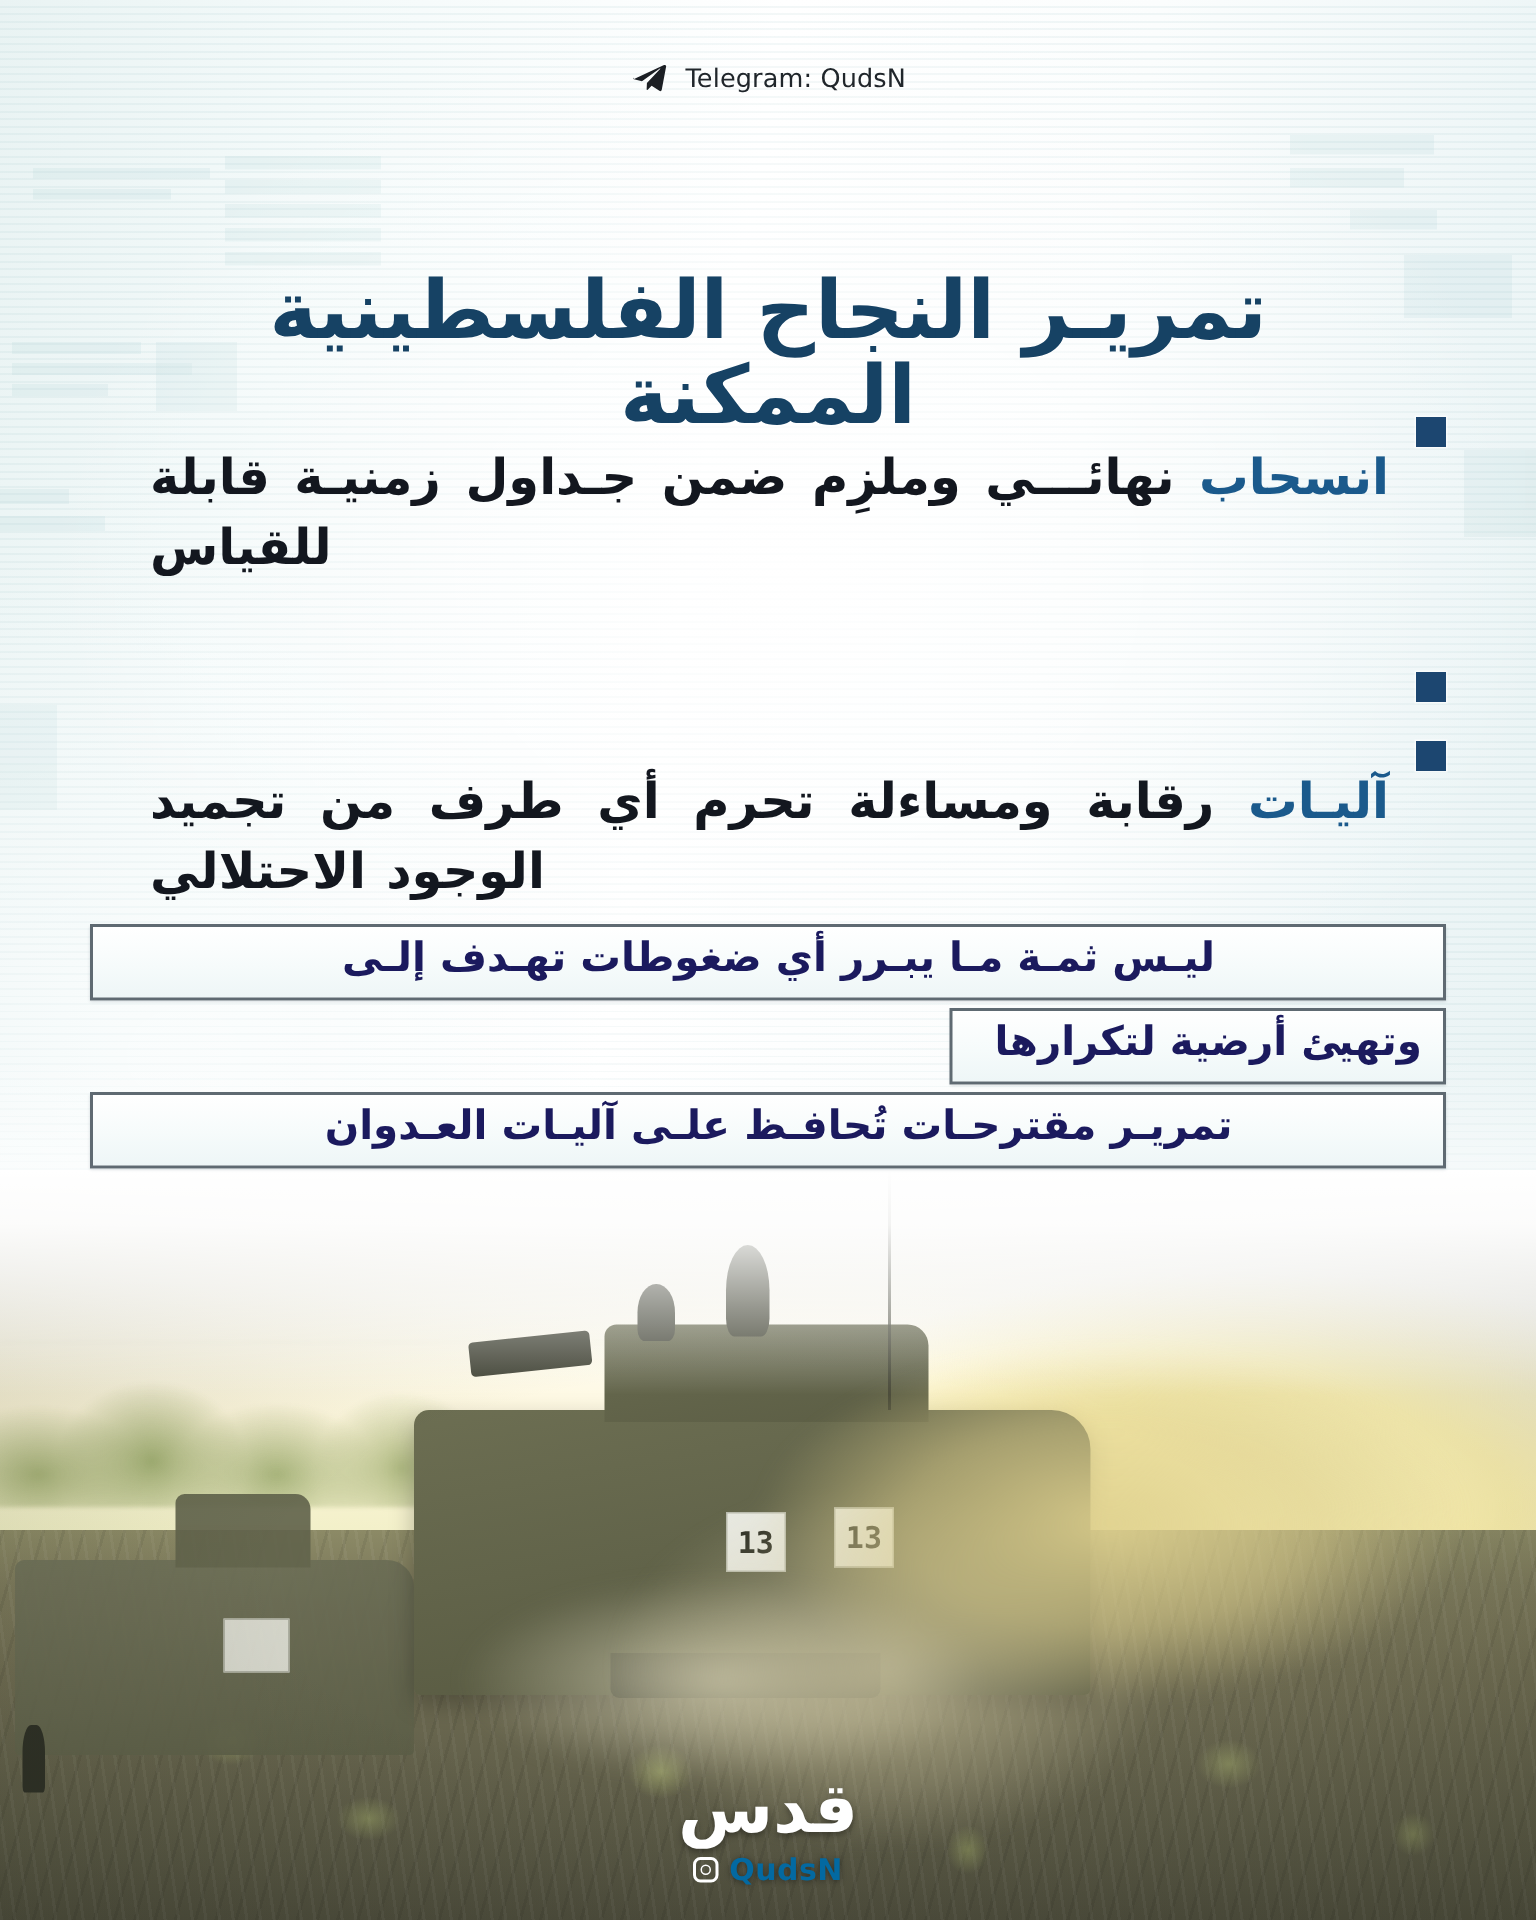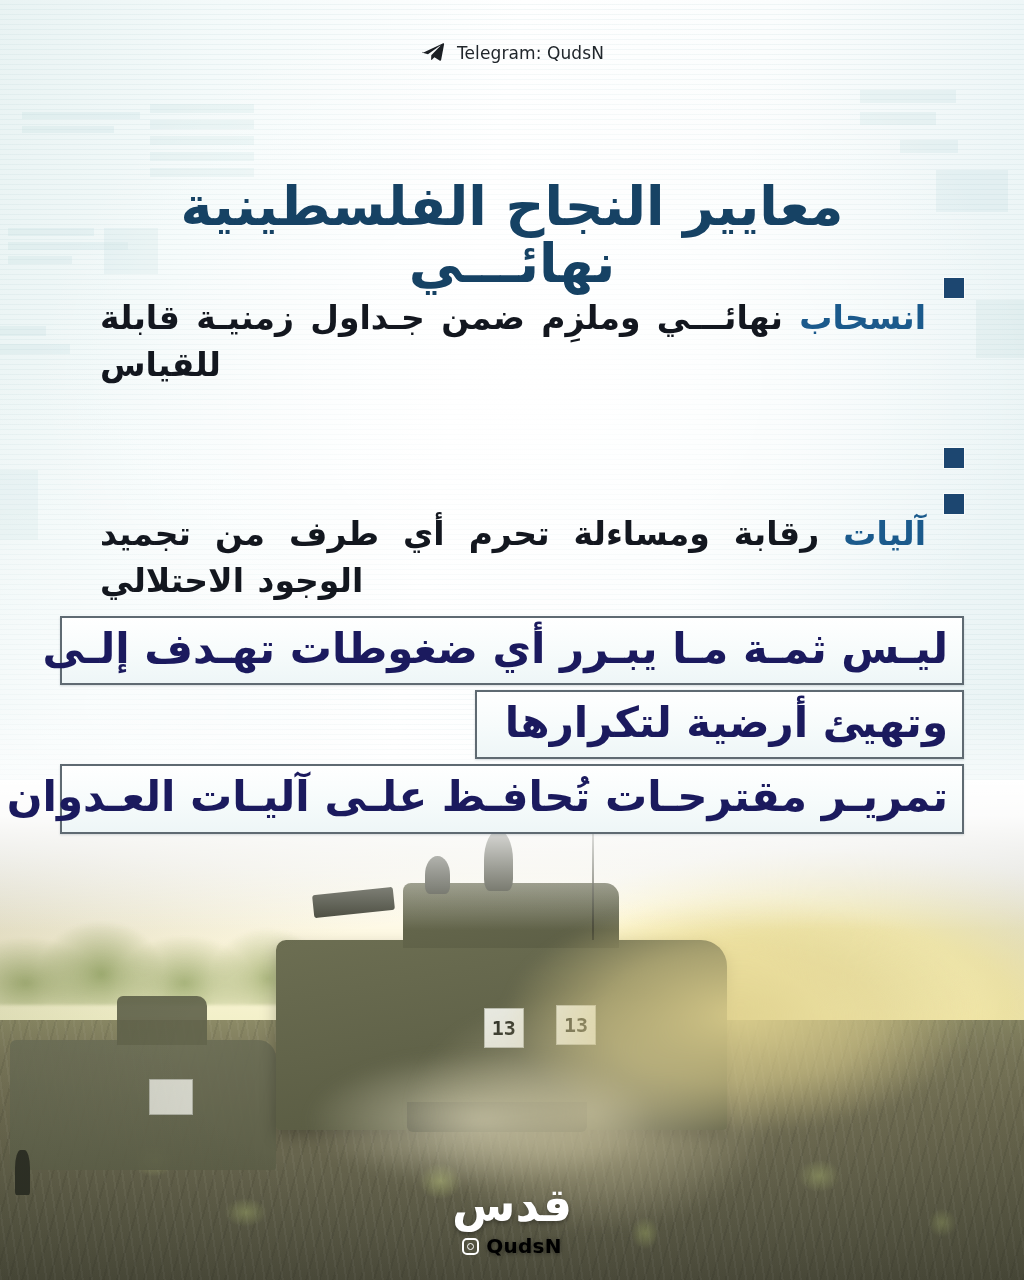--- a/index.html
+++ b/index.html
@@ -147,21 +147,21 @@
     flex-direction: column;
     align-items: flex-start;
     gap: 5px;
   }
   .quote-line {
     box-sizing: border-box;
     border: 2px solid #5f6a72;
     background: linear-gradient(180deg, #ffffff 0%, #f6fbfb 55%, #eef6f7 100%);
     box-shadow: 0 1px 2px rgba(40,60,80,.18);
     padding: 5px 14px 9px 28px;
-    font-size: 42px;
+    font-size: 27px;
     line-height: 1.22;
     font-weight: 700;
     color: #1b1a5e;
     white-space: nowrap;
     letter-spacing: .2px;
   }
   .quote-line.full { width: 100%; text-align: center; }
   .quote-line.short { align-self: flex-start; }
 
   
@@ -392,21 +392,21 @@
     left: 50%; top: 50%;
     width: 7px; height: 7px;
     margin: -3.5px 0 0 -3.5px;
     border: 1.6px solid #ffffff;
     border-radius: 50%;
     box-sizing: border-box;
   }
   .brand-handle-text {
     font-size: 20px;
     font-weight: 700;
-    color: #000000;
+    color: #0369a1;
     text-shadow: 0 1px 4px rgba(0,0,0,.42);
     letter-spacing: .3px;
   }
 </style>
 </head>
 <body>
 
 <div class="canvas">
 
   <div class="bg-base"></div>
@@ -435,36 +435,36 @@
   <div class="bg-wash"></div>
   <div class="bg-fadebottom"></div>
 
   <div class="header">
     <svg class="tg-icon" viewBox="0 0 24 24" aria-hidden="true">
       <path d="M2.2 11.4 21.4 3.6c.8-.3 1.5.2 1.2 1.1l-3.4 14c-.2.8-.8 1-1.5.6l-4.6-3.4-2.2 2.1c-.3.3-.6.4-1 .2l.4-4.2L19 5.8c.2-.2 0-.4-.3-.2L7.3 12.8 2.5 11.3c-.8-.2-.8-.8-.3-.9z" fill="#1b1f24" transform="rotate(-3 12 12)"></path>
     </svg>
     <span class="header-text">Telegram: QudsN</span>
   </div>
 
-  <h1 class="title">معايير النجاح الفلسطينية نهائـــي</h1>
+  <h1 class="title">تمريـر النجاح الفلسطينية الممكنة</h1>
 
   <div class="bullets">
 
     <div class="bullet-row">
       <span class="bullet-marker"></span>
       <p class="bullet-text"><span class="kw">انسحاب</span> <span>نهائـــي وملزِم ضمن جـداول زمنيـة قابلة للقياس</span></p>
     </div>
 
     <div class="bullet-row">
       <span class="bullet-marker"></span>
     </div>
 
     <div class="bullet-row">
       <span class="bullet-marker"></span>
-      <p class="bullet-text"><span class="kw">آليات</span> <span>رقابة ومساءلة تحرم أي طرف من تجميد الوجود الاحتلالي</span></p>
+      <p class="bullet-text"><span class="kw">آليـات</span> <span>رقابة ومساءلة تحرم أي طرف من تجميد الوجود الاحتلالي</span></p>
     </div>
 
   </div>
 
   <div class="quotes">
     <div class="quote-line full">ليـس ثمـة مـا يبـرر أي ضغوطات تهـدف إلـى</div>
     <div class="quote-line short">وتهيئ أرضية لتكرارها</div>
     <div class="quote-line full">تمريـر مقترحـات تُحافـظ علـى آليـات العـدوان</div>
   </div>
 

